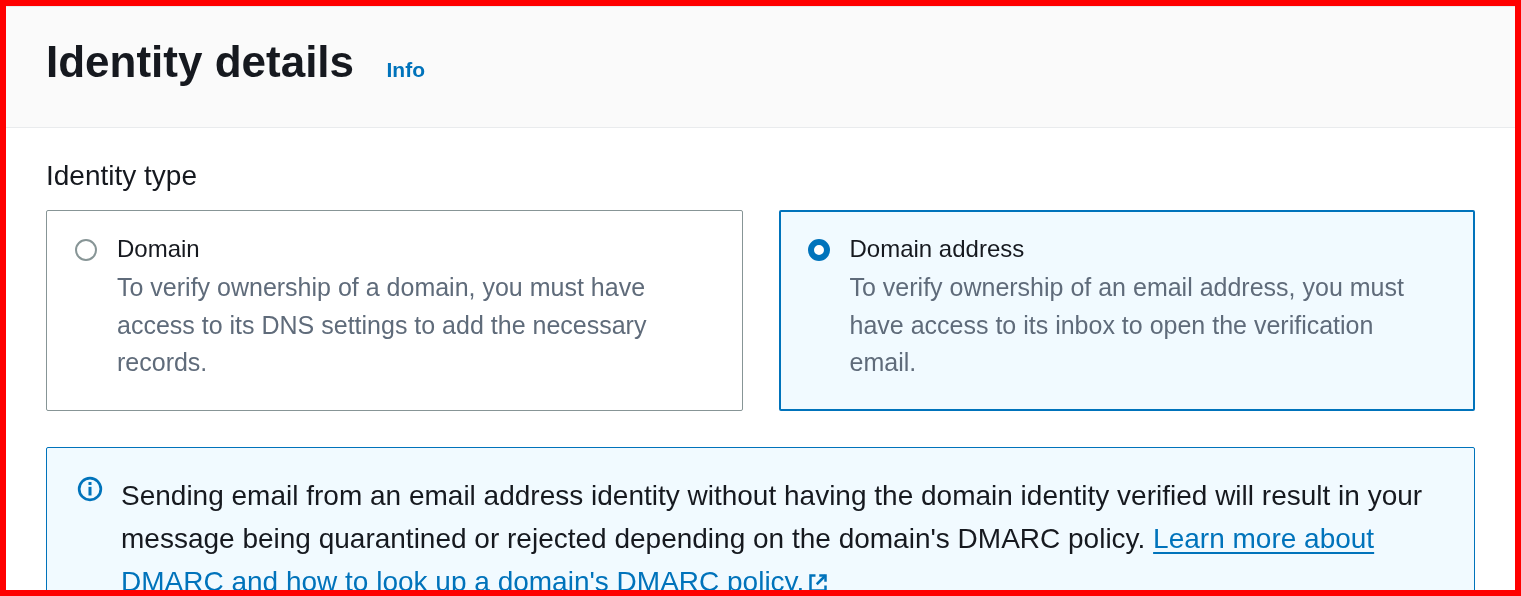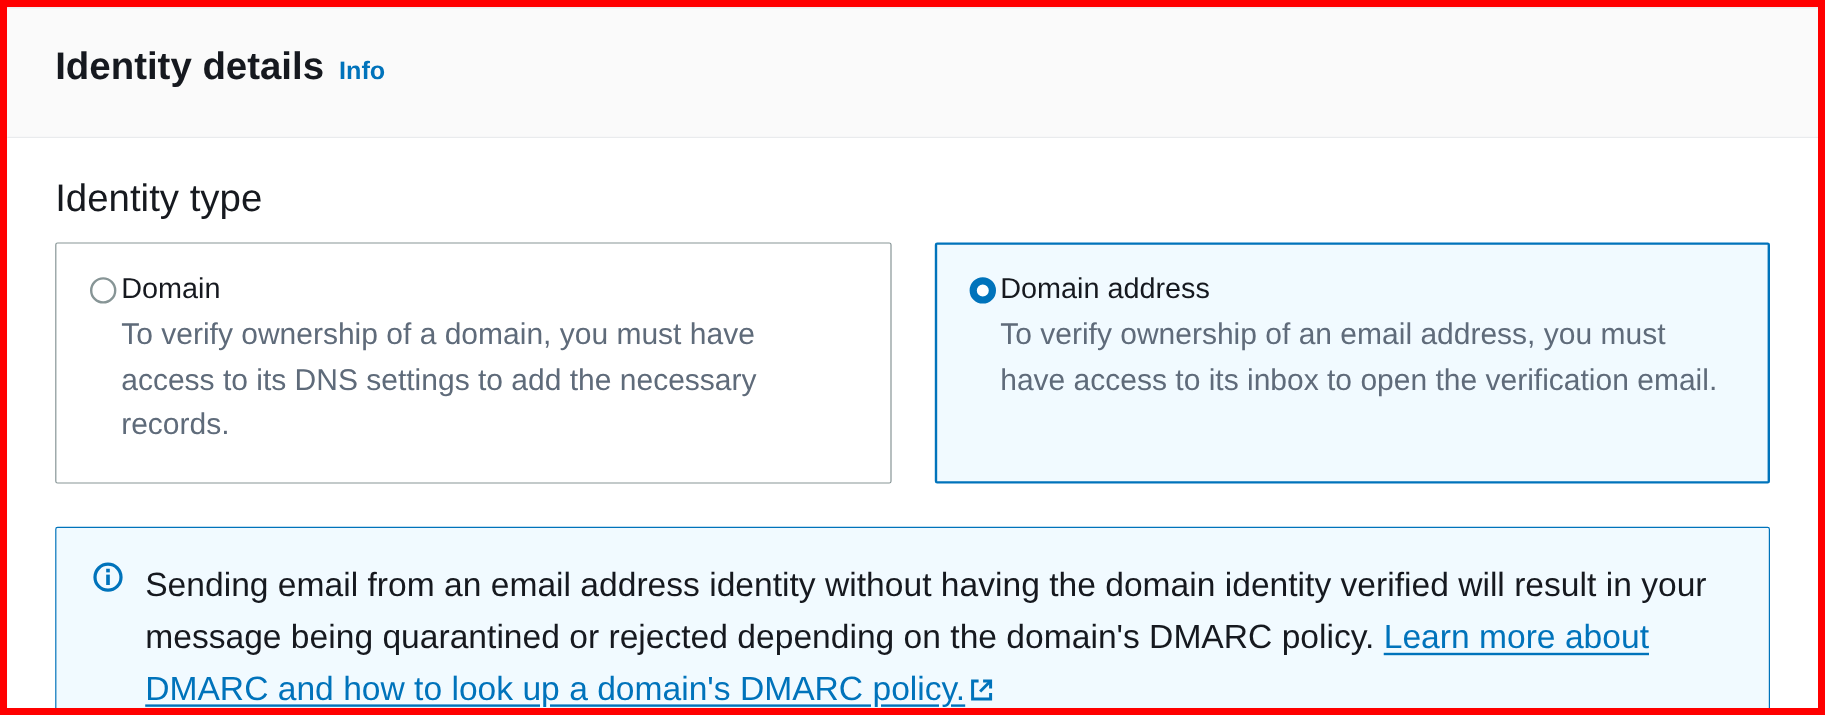--- a/index.html
+++ b/index.html
@@ -16,59 +16,59 @@
     height: 100%;
     background: #ffffff;
   }
   .header-section {
     background: #fafafa;
     border-top: 1px solid #e9ebed;
     border-bottom: 1px solid #e9ebed;
     padding: 30px 40px 40px 40px;
   }
   .header-title {
-    font-size: 32px;
+    font-size: 44px;
     font-weight: 700;
     color: #16191f;
     display: inline-block;
-    margin-right: 8px;
+    margin-right: 28px;
   }
   .info-link {
     font-size: 21px;
     font-weight: 700;
     color: #0073bb;
     text-decoration: none;
     cursor: pointer;
     vertical-align: baseline;
   }
   .content-section {
     padding: 32px 40px 20px 40px;
     background: #ffffff;
   }
   .section-label {
-    font-size: 32px;
+    font-size: 28px;
     font-weight: 400;
     color: #16191f;
     margin-bottom: 18px;
   }
   .radio-group {
     display: flex;
     gap: 36px;
     margin-bottom: 36px;
   }
   .radio-card {
     flex: 1;
     border: 1px solid #879596;
     border-radius: 2px;
     padding: 24px 28px 28px 28px;
     background: #ffffff;
     cursor: pointer;
     display: flex;
     align-items: flex-start;
-    gap: 4px;
+    gap: 20px;
   }
   .radio-card.selected {
     border: 2px solid #0073bb;
     background: #f1faff;
     padding: 23px 27px 27px 27px;
   }
   .radio-circle {
     width: 22px;
     height: 22px;
     border: 2px solid #879596;

